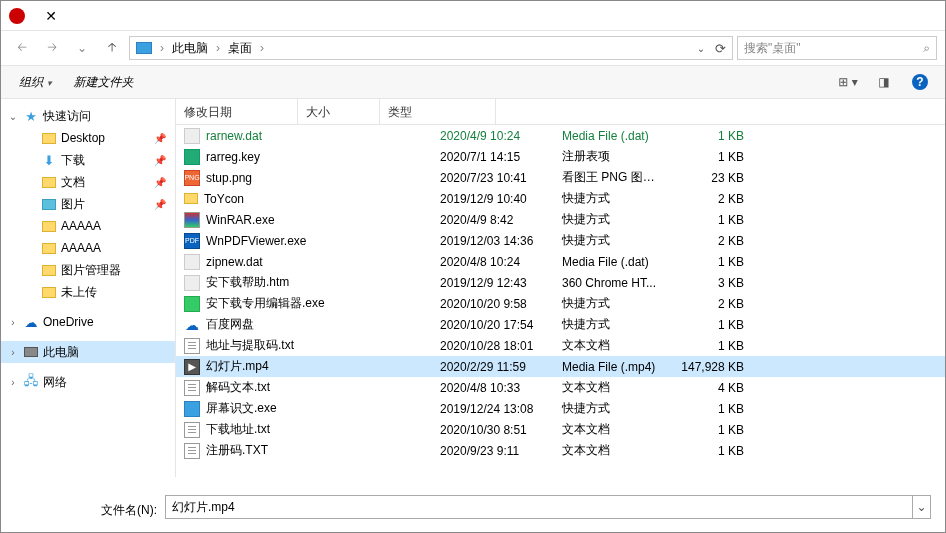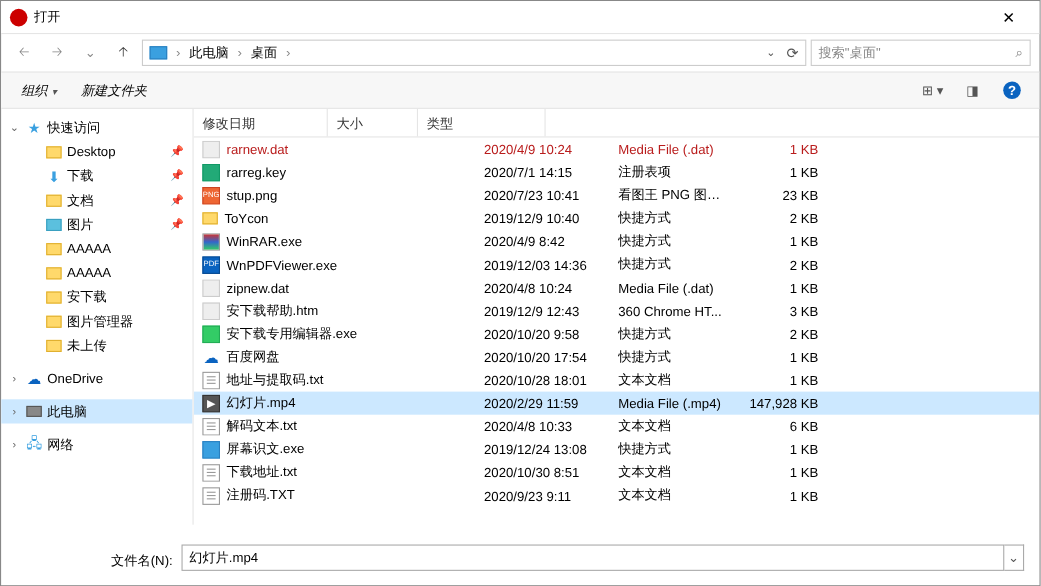--- a/index.html
+++ b/index.html
@@ -44,21 +44,21 @@
 .filelist { flex: 1; position: relative; overflow: hidden; }
 .fl-header { display: flex; height: 26px; border-bottom: 1px solid #e5e5e5; }
 .fl-header .col { padding: 5px 8px; border-right: 1px solid #e5e5e5; color: #333; }
 .col-name { width: 256px; }
 .col-date { width: 122px; }
 .col-type { width: 116px; }
 .col-size { width: 82px; text-align: left; }
 .fl-body { height: 352px; overflow: hidden; }
 .fl-row { display: flex; height: 21px; align-items: center; cursor: pointer; }
 .fl-row.selected { background: #cce8ff; }
-.fl-row.dim { color: #b91c1c; }
+.fl-row.dim { color: #15803d; }
 .fl-row .cell { padding: 0 8px; white-space: nowrap; overflow: hidden; text-overflow: ellipsis; }
 .fl-row .cell.col-name { display: flex; align-items: center; gap: 6px; }
 .fl-row .cell.col-size { text-align: right; }
 .file-ico { width: 16px; height: 16px; display: inline-flex; align-items: center; justify-content: center; font-size: 10px; flex-shrink: 0; }
 .fi-dat { background: #eee; border: 1px solid #ccc; }
 .fi-key { background: #2a7; border: 1px solid #196; color: #fff; }
 .fi-png { background: #e63; border: 1px solid #c42; color: #fff; font-size: 7px; }
 .fi-fldr { width: 14px; height: 11px; background: #ffd96b; border: 1px solid #e0b030; }
 .fi-exe-r { background: linear-gradient(#c33,#36c,#3c6); border: 1px solid #999; }
 .fi-pdf { background: #0a63c0; border: 1px solid #084a90; color: #fff; font-size: 7px; }
@@ -73,21 +73,20 @@
 .fn-row { display: flex; align-items: flex-end; gap: 8px; }
 .fn-row label { margin-left: 86px; }
 .fn-input { flex: 1; height: 24px; border: 1px solid #aaa; padding: 0 6px; }
 .fn-dd { width: 18px; height: 24px; border: 1px solid #aaa; border-left: none; text-align: center; line-height: 22px; color: #555; margin-left: -8px; }
 </style>
 </head>
 <body>
 
 <div class="titlebar">
   <div class="app-icon"></div>
-  <div class="title">打开</div>
   <div class="close">✕</div>
 </div>
 
 <div class="navbar">
   <div class="nav-btn">🡠</div>
   <div class="nav-btn">🡢</div>
   <div class="nav-btn">⌄</div>
   <div class="nav-btn enabled">🡡</div>
   <div class="crumbbox">
     <div class="crumb-monitor"></div>
@@ -167,27 +166,20 @@
         <span class="ico">
           <div class="ico-folder"></div>
         </span>
         <span>AAAAA</span>
       </div>
     <div class="tree-item l1">
         <span class="noc"></span>
         <span class="ico">
           <div class="ico-folder"></div>
         </span>
-        <span>安下载</span>
-      </div>
-    <div class="tree-item l1">
-        <span class="noc"></span>
-        <span class="ico">
-          <div class="ico-folder"></div>
-        </span>
         <span>图片管理器</span>
       </div>
     <div class="tree-item l1">
         <span class="noc"></span>
         <span class="ico">
           <div class="ico-folder"></div>
         </span>
         <span>未上传</span>
       </div>
     <div style="height:8px"></div>
@@ -327,21 +319,21 @@
           <div class="cell col-type">Media File (.mp4)</div>
           <div class="cell col-size">147,928 KB</div>
         </div>
         <div class="fl-row">
           <div class="cell col-name">
             <span class="file-ico fi-txt"></span>
             <span>解码文本.txt</span>
           </div>
           <div class="cell col-date">2020/4/8 10:33</div>
           <div class="cell col-type">文本文档</div>
-          <div class="cell col-size">6 KB</div>
+          <div class="cell col-size">4 KB</div>
         </div>
         <div class="fl-row">
           <div class="cell col-name">
             <span class="file-ico fi-exe-b"></span>
             <span>屏幕识文.exe</span>
           </div>
           <div class="cell col-date">2019/12/24 13:08</div>
           <div class="cell col-type">快捷方式</div>
           <div class="cell col-size">1 KB</div>
         </div>

